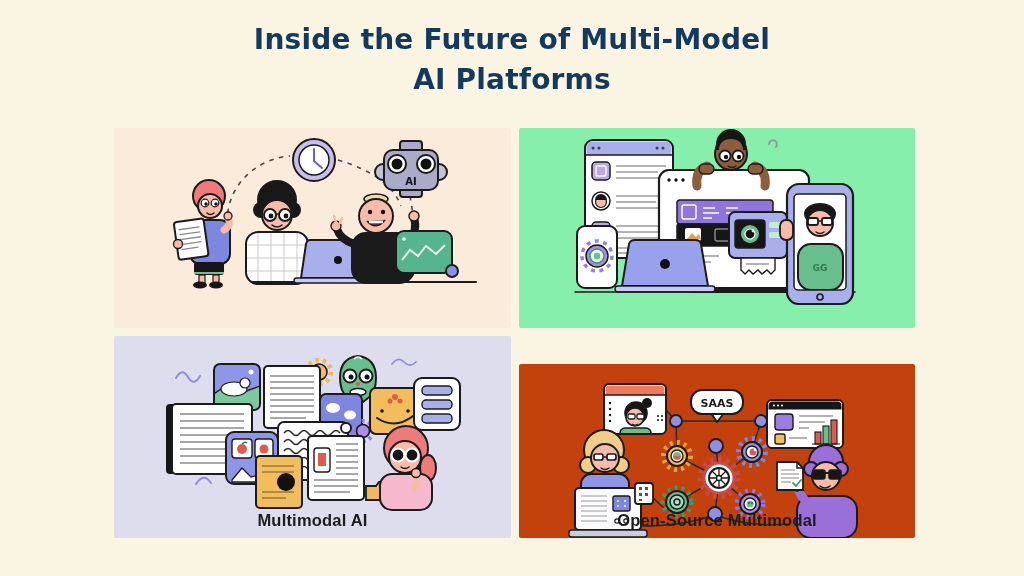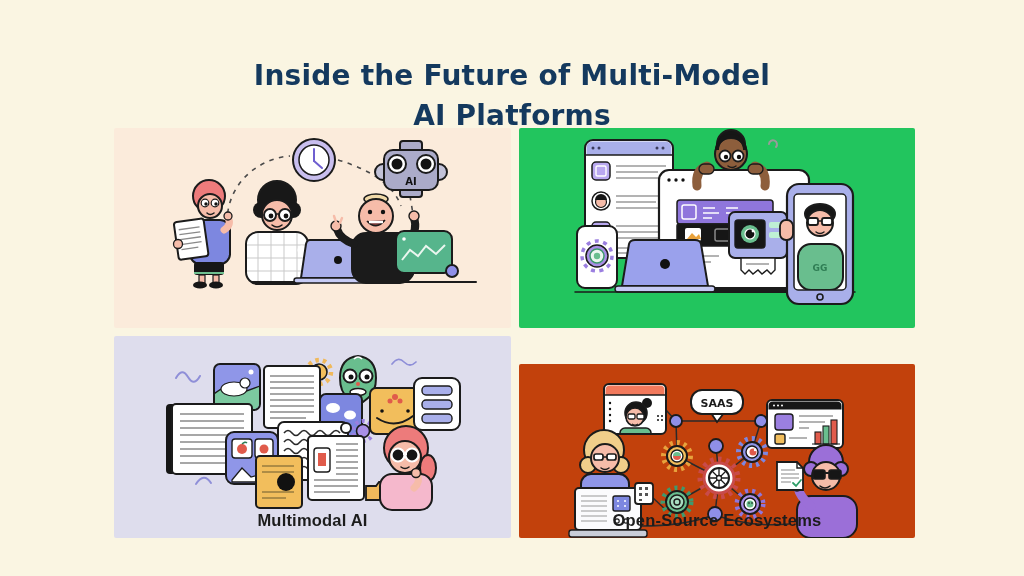--- a/index.html
+++ b/index.html
@@ -3,21 +3,21 @@
 <meta charset="utf-8">
 <style>
   html,body{margin:0;padding:0;}
   body{
     width:1024px;height:576px;overflow:hidden;
     background:#FAF5E2;
     font-family:"Liberation Sans", sans-serif;
     position:relative;
   }
   .title{
-    margin:0;padding-top:56px;text-align:center;
+    margin:0;padding-top:20px;text-align:center;
     font-family:"DejaVu Sans", sans-serif;
     font-weight:bold;font-size:28px;line-height:40px;
     color:#14395E;letter-spacing:.2px;
   }
   .panels{
     position:absolute;left:114px;top:128px;
     display:grid;grid-template-columns:397px 396px;
     grid-template-rows:200px 202px;column-gap:5px;row-gap:9px;gap:8px;
   }
   .panel{position:relative;border-radius:2px;overflow:hidden;}
@@ -137,21 +137,21 @@
       </g>
       <g>
         <rect x="282" y="103" width="56" height="42" rx="8" fill="#56B58C" stroke="#1b1b1b" stroke-width="2"></rect>
         <circle cx="290" cy="111" r="1.8" fill="#ffffff"></circle>
         <polyline points="288,132 296,122 304,128 312,118 322,126 331,117" fill="none" stroke="#EAF6EF" stroke-width="2"></polyline>
         <circle cx="338" cy="143" r="6" fill="#8F8FE8" stroke="#1b1b1b" stroke-width="2"></circle>
       </g>
     </svg>
   </div>
 
-  <div class="panel" style="background: #22c55e;">
+  <div class="panel" style="background: #86efac;">
     <svg viewBox="0 0 396 200" width="396" height="200">
       <g>
         <rect x="66" y="12" width="88" height="118" rx="8" fill="#ffffff" stroke="#1b1b1b" stroke-width="2"></rect>
         <path d="M67.5,20 q0,-6.5 6.5,-6.5 l72,0 q6.5,0 6.5,6.5 l0,7 -85,0 Z" fill="#A9AFEA"></path>
         <line x1="66" y1="27" x2="154" y2="27" stroke="#1b1b1b" stroke-width="1.5"></line>
         <circle cx="74" cy="20" r="1.5" fill="#3b3b5c"></circle>
           <circle cx="80" cy="20" r="1.5" fill="#3b3b5c"></circle>
         <circle cx="138" cy="20" r="1.5" fill="#3b3b5c"></circle>
           <circle cx="144" cy="20" r="1.5" fill="#3b3b5c"></circle>
         <rect x="73" y="34" width="18" height="18" rx="4" fill="#B9A8F0" stroke="#1b1b1b" stroke-width="1.5"></rect>
@@ -587,16 +587,16 @@
           <g stroke="#8a8a8a" stroke-width="1.1">
             <line x1="262" y1="106" x2="276" y2="106"></line>
               <line x1="262" y1="110" x2="280" y2="110"></line>
             <line x1="262" y1="114" x2="280" y2="114"></line>
               <line x1="262" y1="118" x2="272" y2="118"></line>
           </g>
           <path d="M274,119 l3,3 5,-6" fill="none" stroke="#2F9E68" stroke-width="1.8" stroke-linecap="round"></path>
         </g>
       </g>
     </svg>
-    <div class="caption">Open-Source Ecosystems</div>
+    <div class="caption">Open-Source Multimodal</div>
   </div>
 
 </div>
 
 </body></html>

